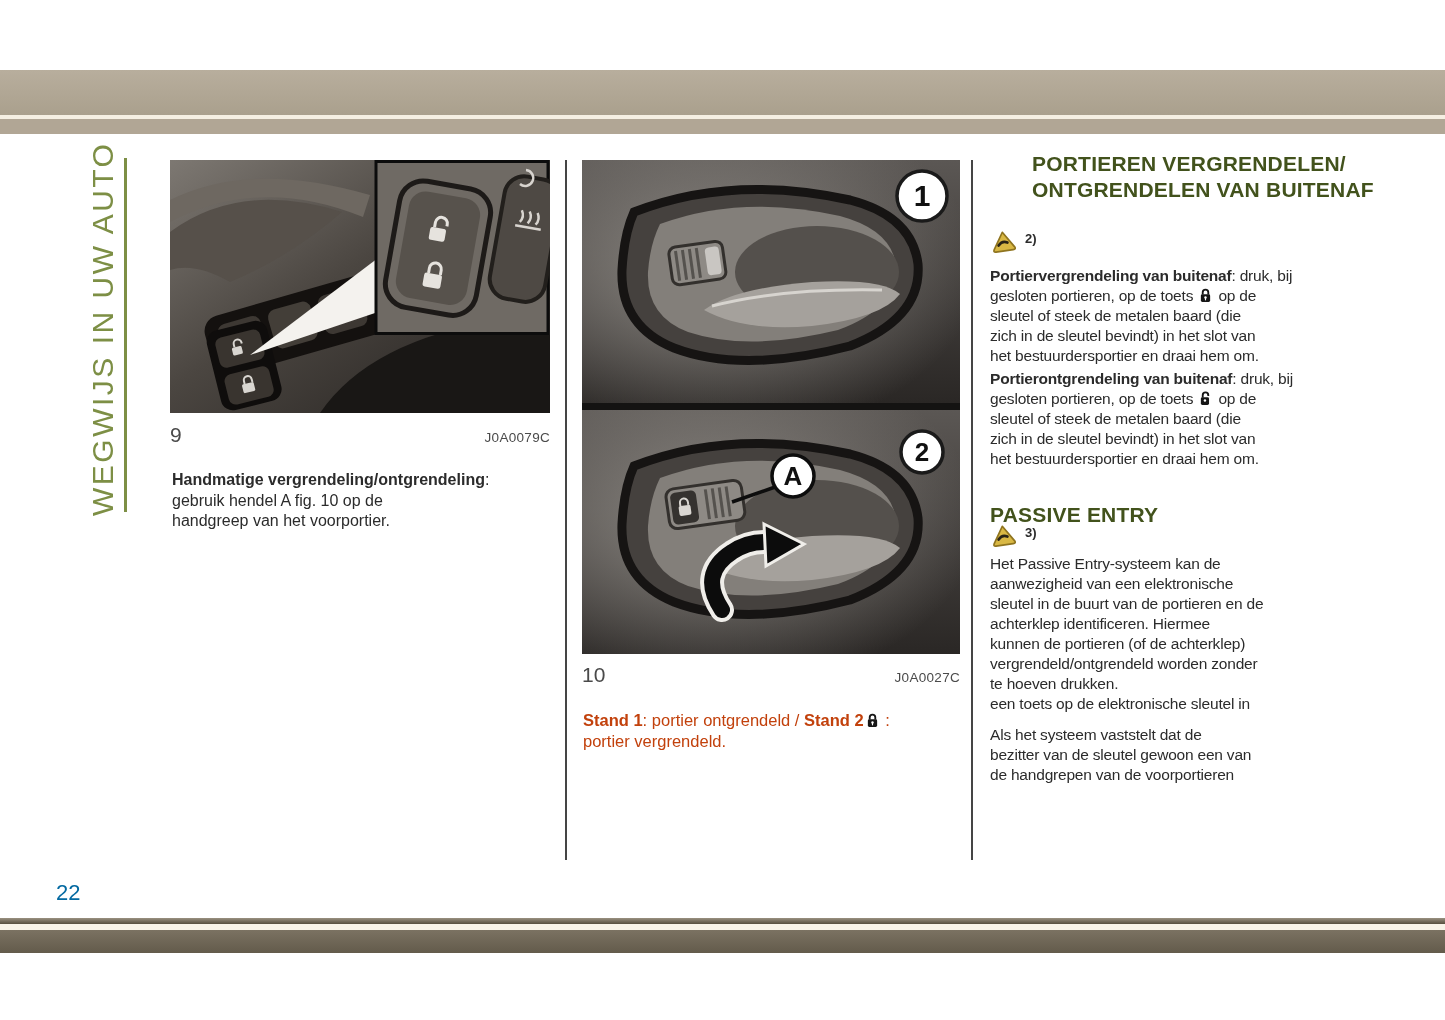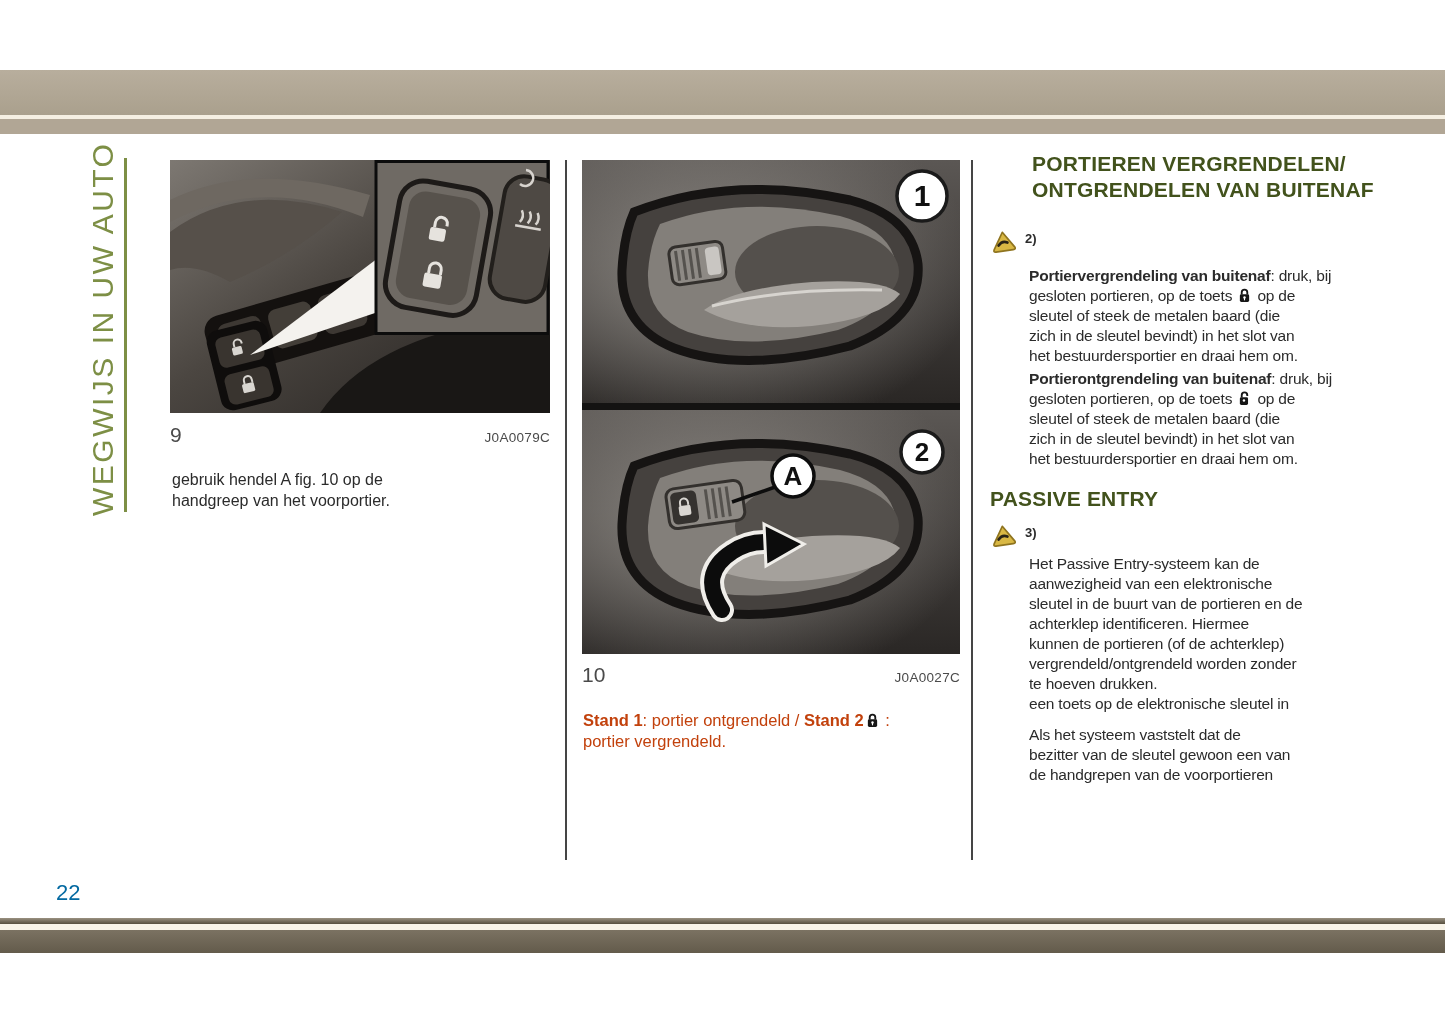--- a/index.html
+++ b/index.html
@@ -29,21 +29,21 @@
   .fig-num{font-size:21px;color:#4a4a4a;}
   .fig-code{font-size:13.5px;color:#4a4a4a;letter-spacing:0.3px;}
   
   .vdiv{position:absolute;top:160px;width:2px;height:700px;background:#454545;}
   
   .para{position:absolute;}
   .tline{white-space:nowrap;}
   .b{font-weight:bold;}
   .para-c1{left:172px;top:470px;width:392px;font-size:16px;line-height:20.5px;color:#2b2b2b;}
   .para-c2{left:583px;top:710px;width:388px;font-size:16.5px;line-height:21px;color:#c2410c;}
-  .para-c3{left:990px;width:400px;font-size:15.5px;line-height:20px;letter-spacing:-0.2px;color:#2b2b2b;margin-left:39px;}
+  .para-c3{left:990px;width:400px;font-size:15.5px;line-height:20px;letter-spacing:-0.2px;color:#2b2b2b;}
   .h-green{position:absolute;left:990px;font-weight:bold;font-size:21px;line-height:26px;color:#42521c;letter-spacing:0.2px;white-space:nowrap;}
   .note-row{position:absolute;left:990px;display:flex;align-items:center;gap:9px;}
   .note-ref{font-weight:bold;font-size:13px;color:#2b2b2b;position:relative;top:-4px;}
   .warn{display:inline-block;width:26px;height:24px;}
   .ilock{display:inline-block;width:13px;height:15px;vertical-align:-2px;margin:0 2px;}
   .page-num{position:absolute;left:56px;top:880px;font-size:22px;color:#0369a1;}
 </style>
 </head>
 <body>
 
@@ -120,20 +120,21 @@
         <path d="M356,10 a8,8 0 1 1 -6,14" fill="none" stroke="#d8d4cf" stroke-width="2.5"></path>
       </g>
     </svg>
   </div>
   <div class="fig-caption" style="left:170px;top:423px;width:380px;">
     <span class="fig-num">9</span>
     <span class="fig-code">J0A0079C</span>
   </div>
 
   <div class="para para-c1">
+      <div class="tline"><span class="b">Handmatige vergrendeling/ontgrendeling</span><span>:</span></div>
       <div class="tline"><span>gebruik hendel A fig. 10 op de</span></div>
       <div class="tline"><span>handgreep van het voorportier.</span></div>
     </div>
 
   <div class="figure" style="left:582px;top:160px;width:378px;height:494px;">
     <svg viewBox="0 0 378 494" width="378" height="494">
       <defs>
         <linearGradient id="f10bg" x1="0" y1="0" x2="0" y2="1">
           <stop offset="0" stop-color="#5b5754"></stop>
             <stop offset="1" stop-color="#2a2725"></stop>
@@ -256,21 +257,21 @@
       <div class="tline"><span>gesloten portieren, op de toets </span><span class="ilock"><svg viewBox="0 0 14 16" width="13" height="15">
             <path d="M4 7 V4.4 a3 3 0 0 1 6 0 V5.4" fill="none" stroke="#161616" stroke-width="2"></path>
             <rect x="2" y="6.6" width="8.8" height="8.4" rx="1.6" fill="#161616"></rect>
             <circle cx="6.4" cy="10.2" r="1.3" fill="#ffffff"></circle>
           </svg></span><span> op de</span></div>
       <div class="tline"><span>sleutel of steek de metalen baard (die</span></div>
       <div class="tline"><span>zich in de sleutel bevindt) in het slot van</span></div>
       <div class="tline"><span>het bestuurdersportier en draai hem om.</span></div>
     </div>
 
-  <div class="h-green" style="top:486px;">PASSIVE ENTRY</div>
+  <div class="h-green" style="top:502px;">PASSIVE ENTRY</div>
 
   <div class="note-row" style="top:524px;">
     <span class="warn">
       <svg viewBox="0 0 20 18" width="26" height="24">
           <g transform="rotate(-8 10 9)">
             <path d="M10.5 1.5 L18.5 14.2 Q19.2 15.9 17 15.9 L3.6 15.9 Q1.5 15.9 2.4 14.1 Z" fill="#d9b844" stroke="#8f741f" stroke-width="1.3" stroke-linejoin="round"></path>
             <path d="M6.3 11.2 q3.2 -3.6 7 -1.3" stroke="#2a2416" stroke-width="2.1" fill="none" stroke-linecap="round"></path>
           </g>
         </svg>
     </span>

